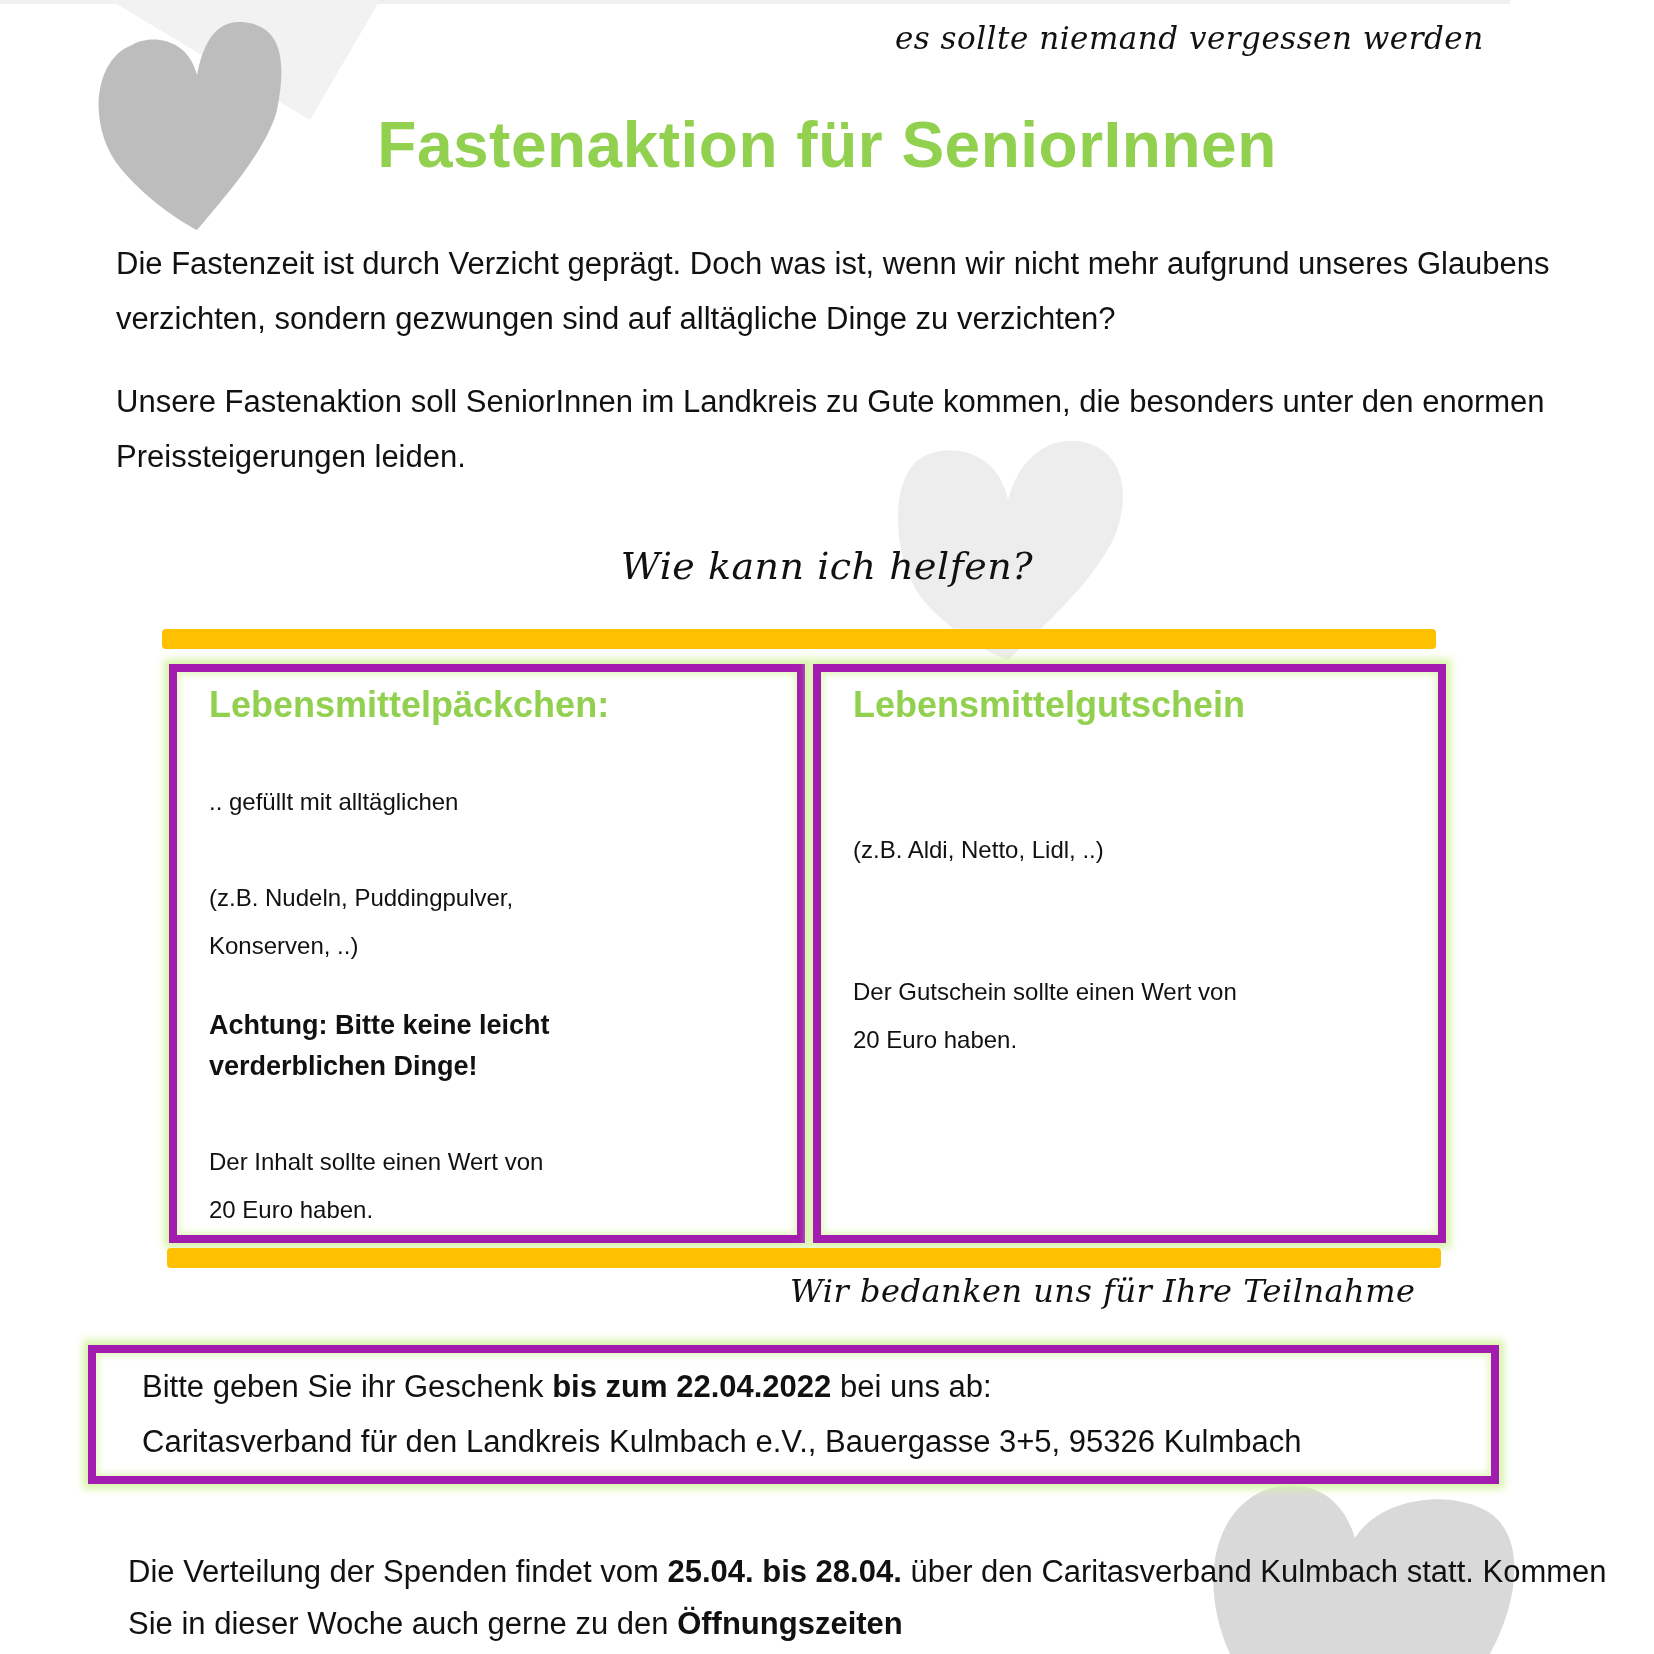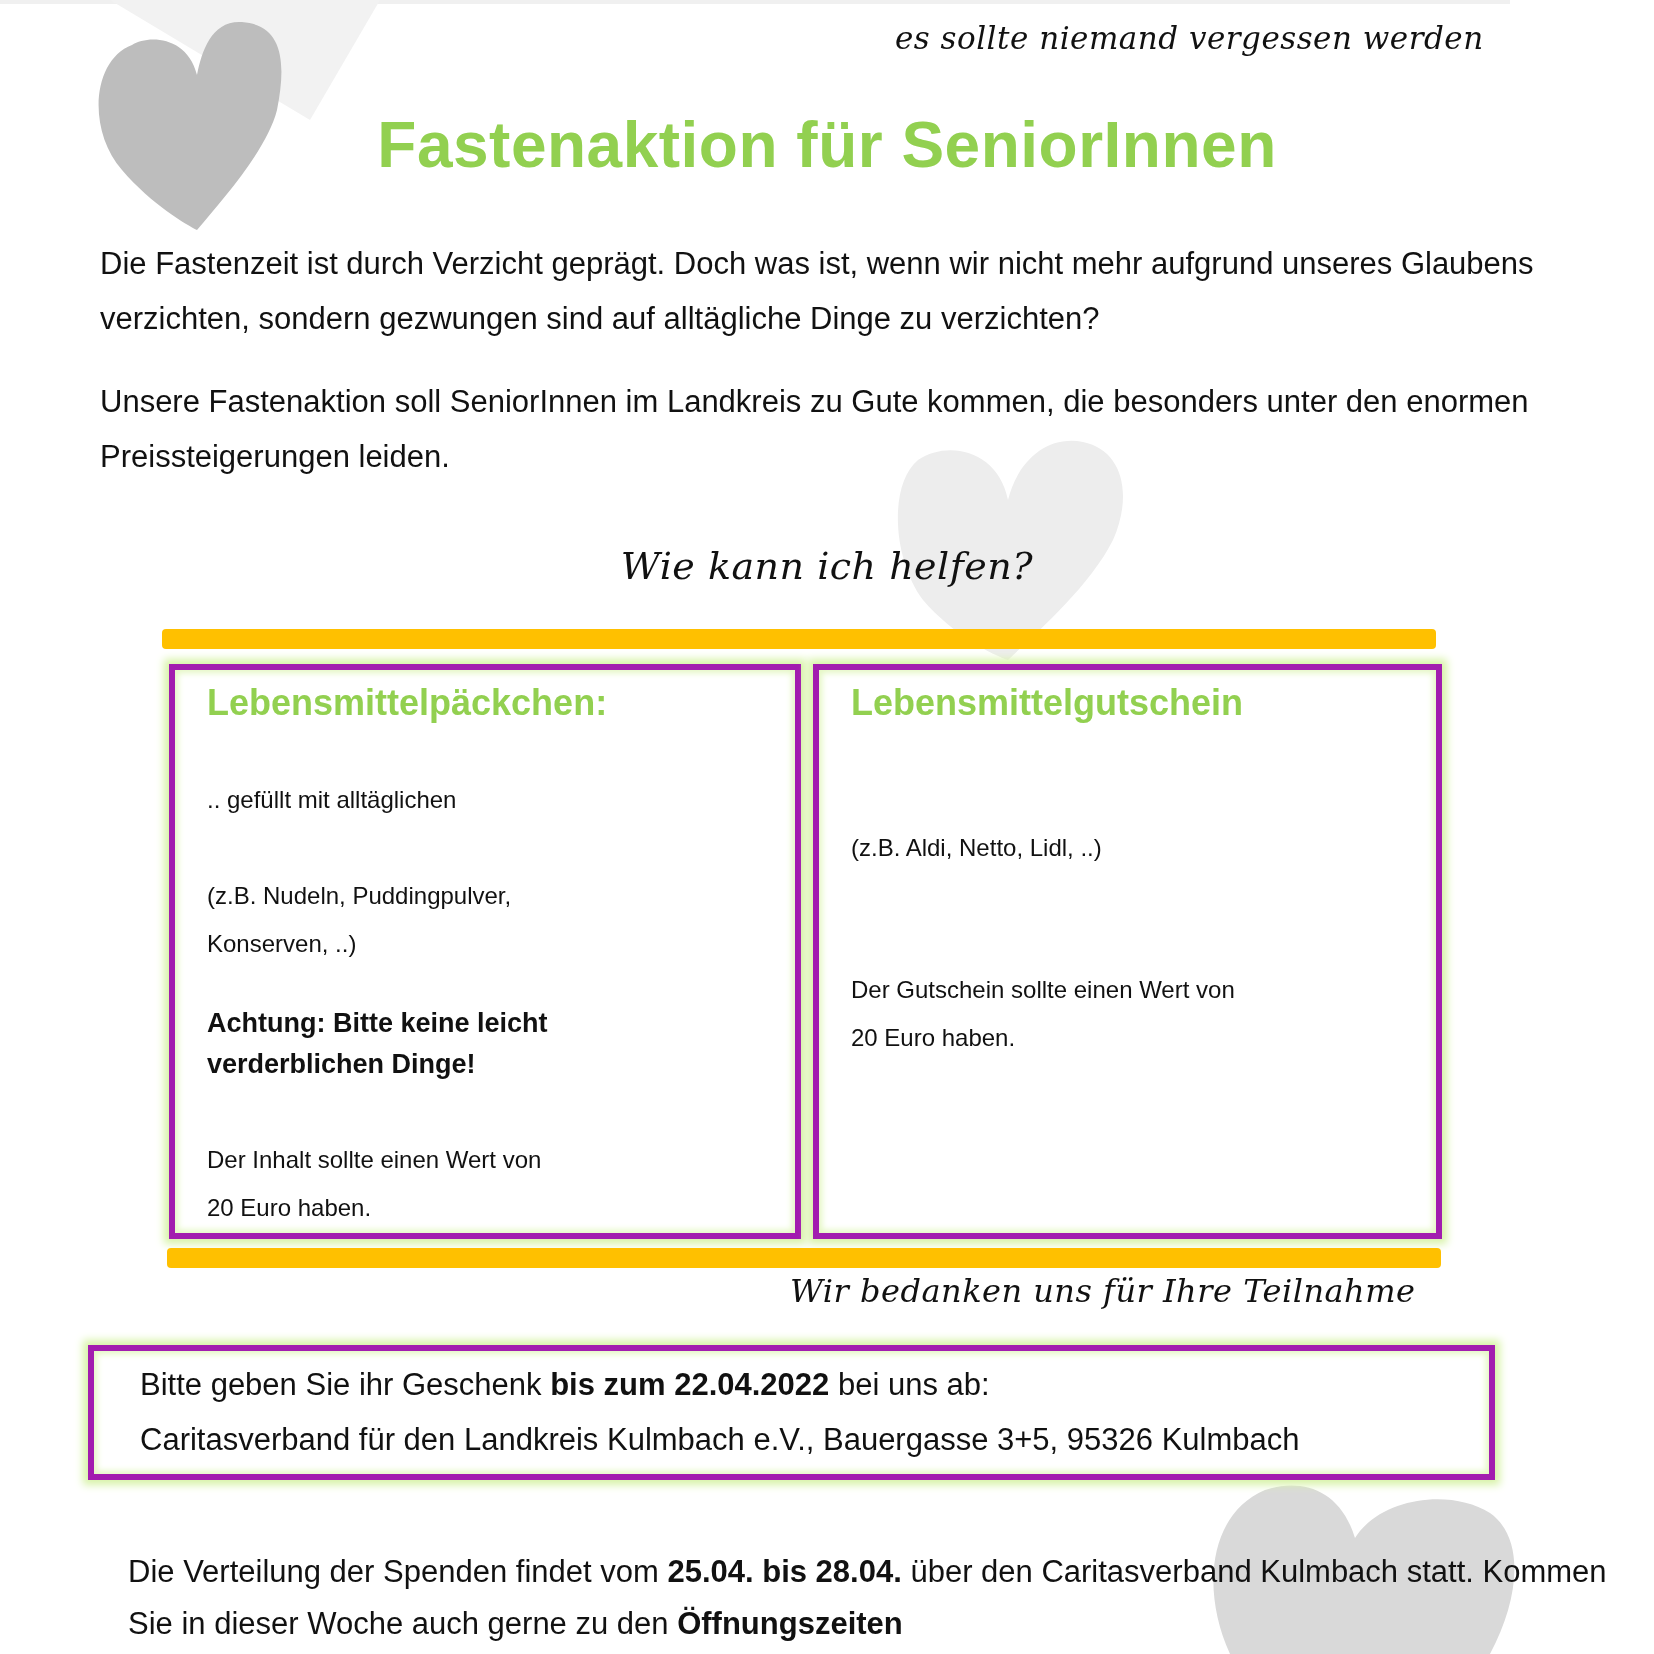--- a/index.html
+++ b/index.html
@@ -18,31 +18,31 @@
     color: #111;
     letter-spacing: 0.5px;
   }
   .tagline { left: 895px; top: 20px; font-size: 31px; font-style: italic; }
   .title {
     left: 0; width: 1654px; top: 108px; text-align: center;
     font-size: 64px; font-weight: bold; color: #92d050;
     letter-spacing: 0.5px;
   }
   .para {
-    left: 100px; width: 1470px; font-size: 31px; line-height: 55px;
+    left: 116px; width: 1470px; font-size: 31px; line-height: 55px;
     color: #111;
   }
   .p1 { top: 236px; }
   .p2 { top: 374px; }
   .help { left: 0; width: 1654px; text-align: center; top: 512px; font-size: 38px; margin-top: 32px; }
   .bar { background: #ffc000; height: 20px; border-radius: 4px; }
   .bar1 { left: 162px; top: 629px; width: 1274px; }
   .bar2 { left: 167px; top: 1248px; width: 1274px; }
   .box {
-    border: 6px solid #a21caf;
+    border: 8px solid #a21caf;
     box-shadow: 0 0 8px 5px #d8f3a8, inset 0 0 6px 3px #e4f7c2;
     background: #ffffff;
     text-decoration: underline;
   }
   .box-left { left: 169px; top: 664px; width: 620px; height: 563px; }
   .box-right { left: 813px; top: 664px; width: 617px; height: 563px; }
   .box-title {
     position: absolute; left: 32px; top: 12px;
     font-size: 36px; font-weight: bold; color: #92d050;
   }

